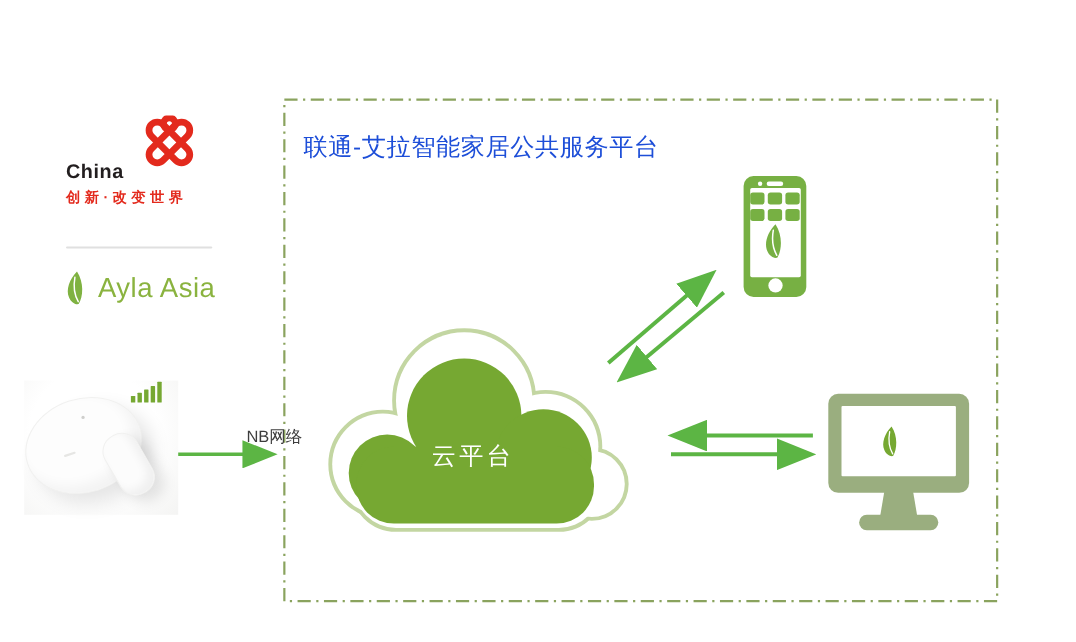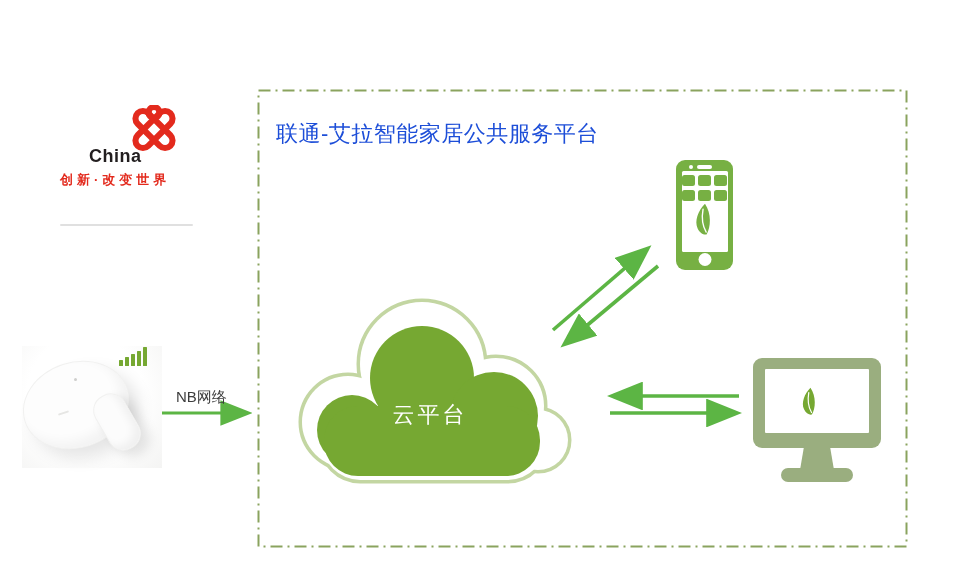--- a/index.html
+++ b/index.html
@@ -1,21 +1,21 @@
 <!DOCTYPE html>
 <html><head>
 <meta charset="utf-8">
 <style>
   html,body{margin:0;padding:0;background:#fff;}
   body{font-family:"Liberation Sans","DejaVu Sans",sans-serif;}
   .canvas{position:relative;width:978px;height:584px;background:#fff;overflow:hidden;}
   .abs{position:absolute;}
 
   
-  .unicom-text{line-height:1.0;color:#221e1f;text-align:center;}
+  .unicom-text{line-height:1.0;color:#221e1f;}
   .unicom-l1{font-size:18px;font-weight:600;letter-spacing:.5px;}
   .unicom-l2{font-size:18px;font-weight:500;margin-top:1px;white-space:nowrap;}
   .unicom-l2 .cjk{font-weight:700;}
   .unicom-slogan{font-size:13px;font-weight:700;color:#e32a1d;letter-spacing:4px;margin-top:8px;white-space:nowrap;}
   .divider{height:2px;background:#e0e0e0;border-radius:1px;}
   .ayla{display:flex;align-items:center;gap:7px;}
   .ayla-label{font-size:25px;color:#8ab33f;letter-spacing:.5px;}
 
   
   .photo{background:radial-gradient(circle at 45% 40%, #ffffff 55%, #f4f4f3 100%);}
@@ -24,21 +24,21 @@
     box-shadow:7px 12px 16px rgba(0,0,0,.10), inset -6px -8px 12px rgba(0,0,0,.045);}
   .sensor-small{left:78px;top:46px;width:32px;height:58px;border-radius:16px;
     transform:rotate(-30deg);background:#fcfcfc;border:1px solid #f1f1f0;
     box-shadow:5px 9px 12px rgba(0,0,0,.10), inset -4px -6px 9px rgba(0,0,0,.05);}
   .sensor-dot{left:52px;top:32px;width:3px;height:3px;border-radius:50%;background:#cfcfcd;}
   .sensor-slot{left:36px;top:66px;width:11px;height:2px;border-radius:1px;background:#e6e6e4;transform:rotate(-18deg);}
 
   .bars{display:flex;align-items:flex-end;gap:2px;height:19px;}
   .bars i{display:block;width:4px;background:#76a832;border-radius:.5px;}
 
-  .nb-label{font-size:15px;color:#3d3d3d;}
+  .nb-label{font-size:15px;color:#3d3d3d;margin-left:48px;}
 
   
   .title{font-size:22px;color:#1d4ed8;letter-spacing:.5px;white-space:nowrap;}
 
   .cloud-label{width:200px;text-align:center;font-size:22px;color:#fff;letter-spacing:3px;font-weight:500;}
 
   
   .phone{width:57px;height:110px;background:#77b043;border-radius:9px;}
   .phone-cam{left:13px;top:5px;width:4px;height:4px;border-radius:50%;background:#fff;}
   .phone-speaker{left:21px;top:5px;width:15px;height:4px;border-radius:2.5px;background:#fff;}
@@ -96,20 +96,26 @@
     </svg>
   </div>
 
   <div class="abs unicom-text" style="left:60px;top:147px">
     <div class="unicom-l1">China</div>
     <div class="unicom-slogan">创新·改变世界</div>
   </div>
 
   <div class="abs divider" style="left:60px;top:224px;width:133px"></div>
 
+  <div class="abs ayla" style="left:58px;top:246px">
+    <svg width="24" height="32" viewBox="0 0 60 84" style="color:#7fb241">
+        <use href="#leaf"></use>
+      </svg>
+    <span class="ayla-label">Ayla Asia</span>
+  </div>
 
   <div class="abs photo" style="left:22px;top:346px;width:140px;height:122px">
     <div class="abs sensor-big"></div>
     <div class="abs sensor-small"></div>
     <div class="abs sensor-dot"></div>
     <div class="abs sensor-slot"></div>
   </div>
 
   <div class="abs bars" style="left:119px;top:347px">
     <i style="height:6px"></i>

